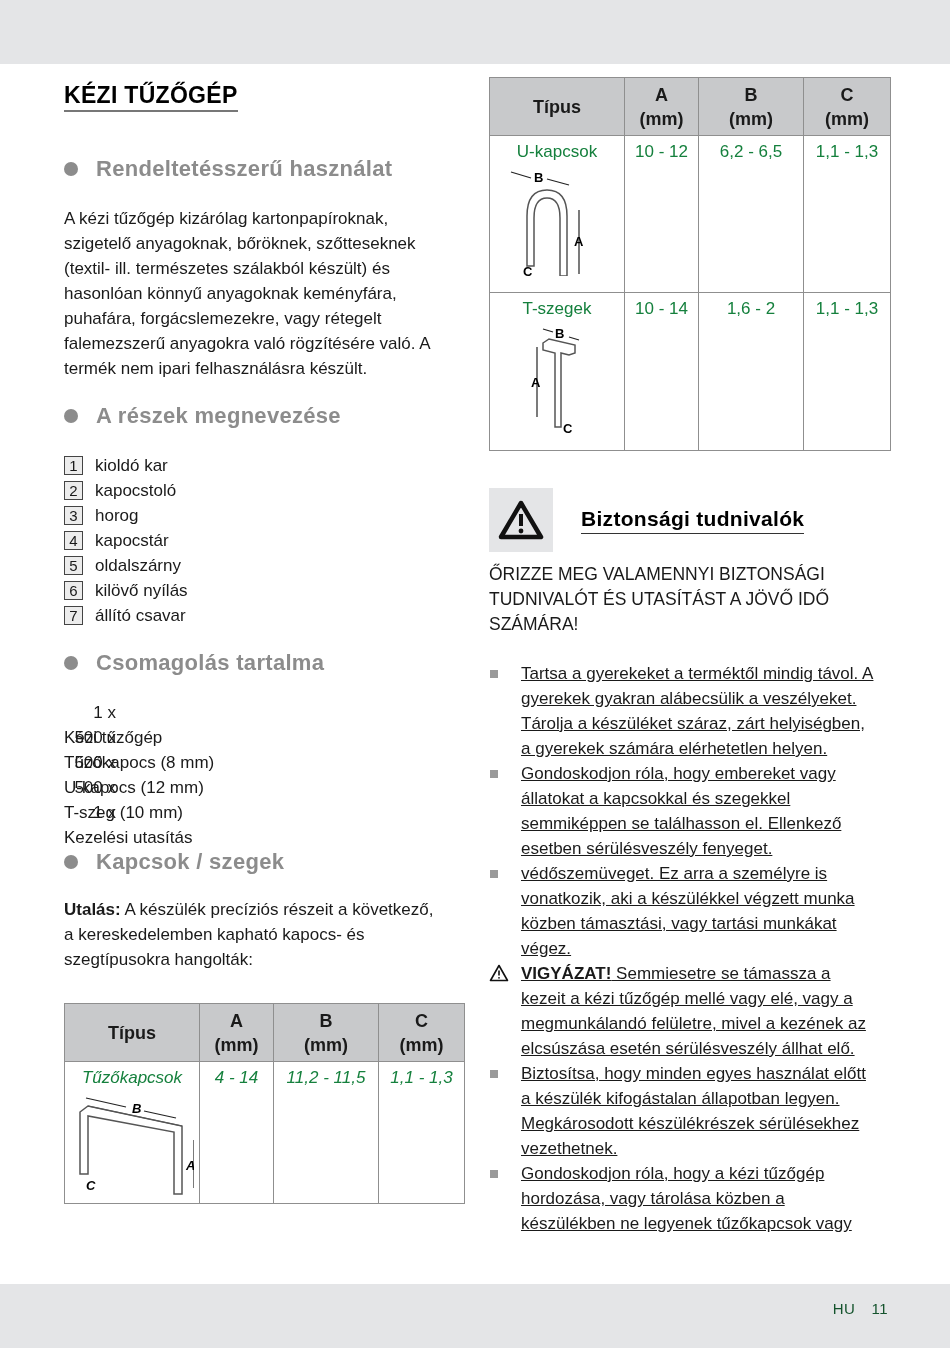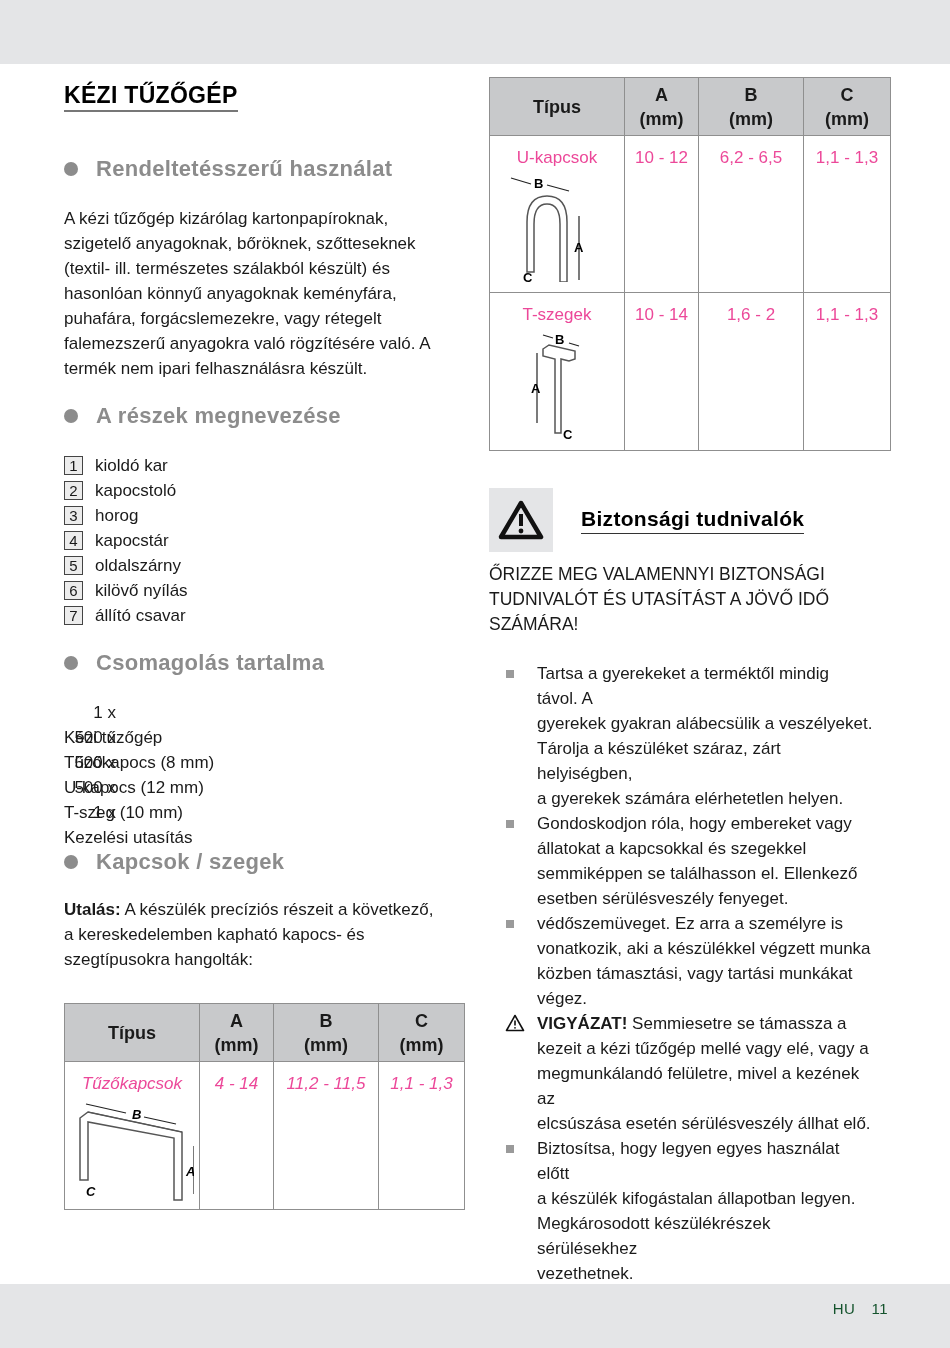--- a/index.html
+++ b/index.html
@@ -35,33 +35,33 @@
   .pack { list-style: none; margin: 0; padding: 0; }
   .pack li { display: flex; height: 25px; line-height: 25px; font-size: 17px; flex-direction: column; }
   .pack .qty { width: 52px; text-align: right; margin-right: 12px; white-space: nowrap; }
 
   table.spec { border-collapse: collapse; width: 100%; table-layout: fixed; }
   table.spec th {
     background: #c8c9cb; border: 1.5px solid #8f8f8f; font-size: 18px; font-weight: bold; line-height: 24px;
     height: 57px; padding: 0; text-align: center; color: #1a1a1a;
   }
   table.spec td {
-    border: 1.5px solid #8f8f8f; vertical-align: top; text-align: center; font-size: 17px; padding-top: 12px; color: #ec4899;
+    border: 1.5px solid #8f8f8f; vertical-align: top; text-align: center; font-size: 17px; padding-top: 6px; color: #15803d;
   }
   table.spec .type-cell { text-align: center; }
   table.spec svg { display: block; margin: 4px 0 0 8px; }
 
   .safety-head { display: flex; align-items: center; }
   .warn-box { width: 64px; height: 64px; background: #e4e5e7; display: flex; align-items: center; justify-content: center; flex: none; }
   .safety-title {
     margin-left: 28px; font-size: 21px; font-weight: bold; color: #000; border-bottom: 1.5px solid #333; padding-bottom: 2px; letter-spacing: 0.3px;
   }
   .caps { font-size: 17.5px; line-height: 25px; margin-top: 10px; color: #1a1a1a; }
 
-  .bullets { list-style: none; margin: 16px; padding: 0; }
+  .bullets { list-style: none; margin: 0; padding: 0; text-decoration: underline; }
   .bullets li { display: flex; font-size: 17px; line-height: 25px; }
   .bullets .marker { width: 32px; flex: none; position: relative; }
   .bullets .sq { position: absolute; left: 1px; top: 9px; width: 8px; height: 8px; background: #9a9a9a; }
   .bullets .tri { position: absolute; left: 0; top: 3px; }
   .bullets .strong { font-weight: bold; }
 </style>
 </head>
 <body>
 
 <div class="top-bar"></div>
@@ -310,24 +310,34 @@
         <div>kezeit a kézi tűzőgép mellé vagy elé, vagy a</div>
         <div>megmunkálandó felületre, mivel a kezének az</div>
         <div>elcsúszása esetén sérülésveszély állhat elő.</div>
       </div>
     </li>
     <li>
       <span class="marker">
           <span class="sq"></span>
         </span>
       <div>
-        <div>Biztosítsa, hogy legyen egyes használat előtt</div>
+        <div>Biztosítsa, hogy minden egyes használat előtt</div>
         <div>a készülék kifogástalan állapotban legyen.</div>
         <div>Megkárosodott készülékrészek sérülésekhez</div>
         <div>vezethetnek.</div>
+      </div>
+    </li>
+    <li>
+      <span class="marker">
+          <span class="sq"></span>
+        </span>
+      <div>
+        <div>Gondoskodjon róla, hogy a kézi tűzőgép</div>
+        <div>hordozása, vagy tárolása közben a</div>
+        <div>készülékben ne legyenek tűzőkapcsok vagy</div>
       </div>
     </li>
   </ul>
 </div>
 
 <div class="bottom-bar"></div>
 <div class="footer-text">
   <span>HU</span><span>11</span>
 </div>
 

